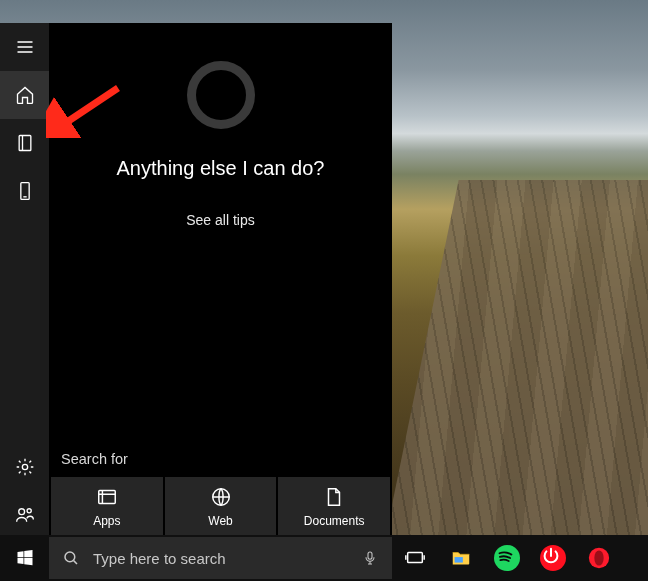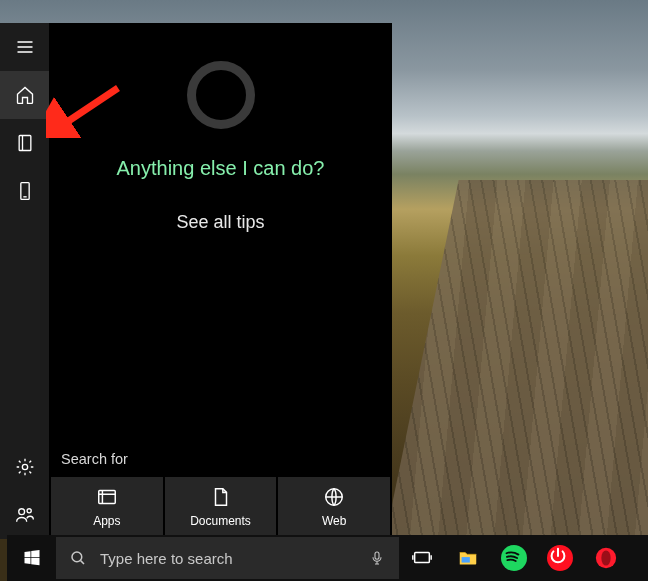--- a/index.html
+++ b/index.html
@@ -60,34 +60,34 @@
     flex:1;
     display:flex; flex-direction:column; align-items:center;
     padding-top:38px;
   }
   .ring {
     width:68px; height:68px; border-radius:50%;
     border:9px solid #3a3a3a;
     margin-bottom:28px;
   }
   .greeting {
-    font-size:20px; font-weight:300; color:#86efac;
+    font-size:20px; font-weight:300; color:#ffffff;
     margin-bottom:26px;
   }
   .sugg {
     background:#2f2f2f;
     color:#fff; font-size:14.5px;
     padding:9px 20px; border-radius:22px;
     margin-bottom:12px;
     max-width:300px; text-align:center;
     cursor:pointer;
     line-height:1.35;
   }
   .see-tips {
-    font-size:18px; color:#e8e8e8;
+    font-size:14px; color:#e8e8e8;
     margin-top:6px; cursor:pointer;
   }
 
   .search-for-row {
     padding:0 12px 10px;
     font-size:14.5px; color:#d8d8d8;
   }
   .cats {
     display:flex; gap:2px; padding:0 2px 2px;
   }
@@ -103,21 +103,21 @@
   
   .arrow {
     position:absolute; left:46px; top:78px;
     pointer-events:none;
   }
 
   
   .taskbar {
     position:absolute; left:0; right:0; bottom:0;
     height:46px; background:#101010;
-    display:flex; align-items:center;margin-left:7px;
+    display:flex; align-items:center;
   }
   .start {
     width:49px; height:42px;
     display:flex; align-items:center; justify-content:center;
     cursor:pointer;
   }
   .start svg { width:18px; height:18px; fill:#fff; }
   .searchbox {
     flex:0 0 343px; height:42px;
     background:#2a2a2a;
@@ -205,31 +205,31 @@
     <div class="cats">
       <div class="cat">
         <svg viewBox="0 0 24 24">
             <rect x="3" y="5" width="18" height="14" rx="1"></rect>
             <path d="M3 9h18M7 5v14"></path>
           </svg>
         <span class="lbl">Apps</span>
       </div>
       <div class="cat">
         <svg viewBox="0 0 24 24">
+            <circle cx="12" cy="12" r="9"></circle>
+            <path d="M3 12h18M12 3c3 3 3 15 0 18M12 3c-3 3-3 15 0 18"></path>
+          </svg>
+        <span class="lbl">Web</span>
+      </div>
+      <div class="cat">
+        <svg viewBox="0 0 24 24">
             <path d="M6 3h8l4 4v14H6z"></path>
             <path d="M14 3v4h4"></path>
           </svg>
         <span class="lbl">Documents</span>
-      </div>
-      <div class="cat">
-        <svg viewBox="0 0 24 24">
-            <circle cx="12" cy="12" r="9"></circle>
-            <path d="M3 12h18M12 3c3 3 3 15 0 18M12 3c-3 3-3 15 0 18"></path>
-          </svg>
-        <span class="lbl">Web</span>
       </div>
     </div>
   </div>
 </div>
 
 <svg class="arrow" width="80" height="60">
   <defs>
     <marker id="ah" markerWidth="8" markerHeight="8" refX="2" refY="4" orient="auto">
       <path d="M0 0 L8 4 L0 8 z" fill="#ff2a1a"></path>
     </marker>

